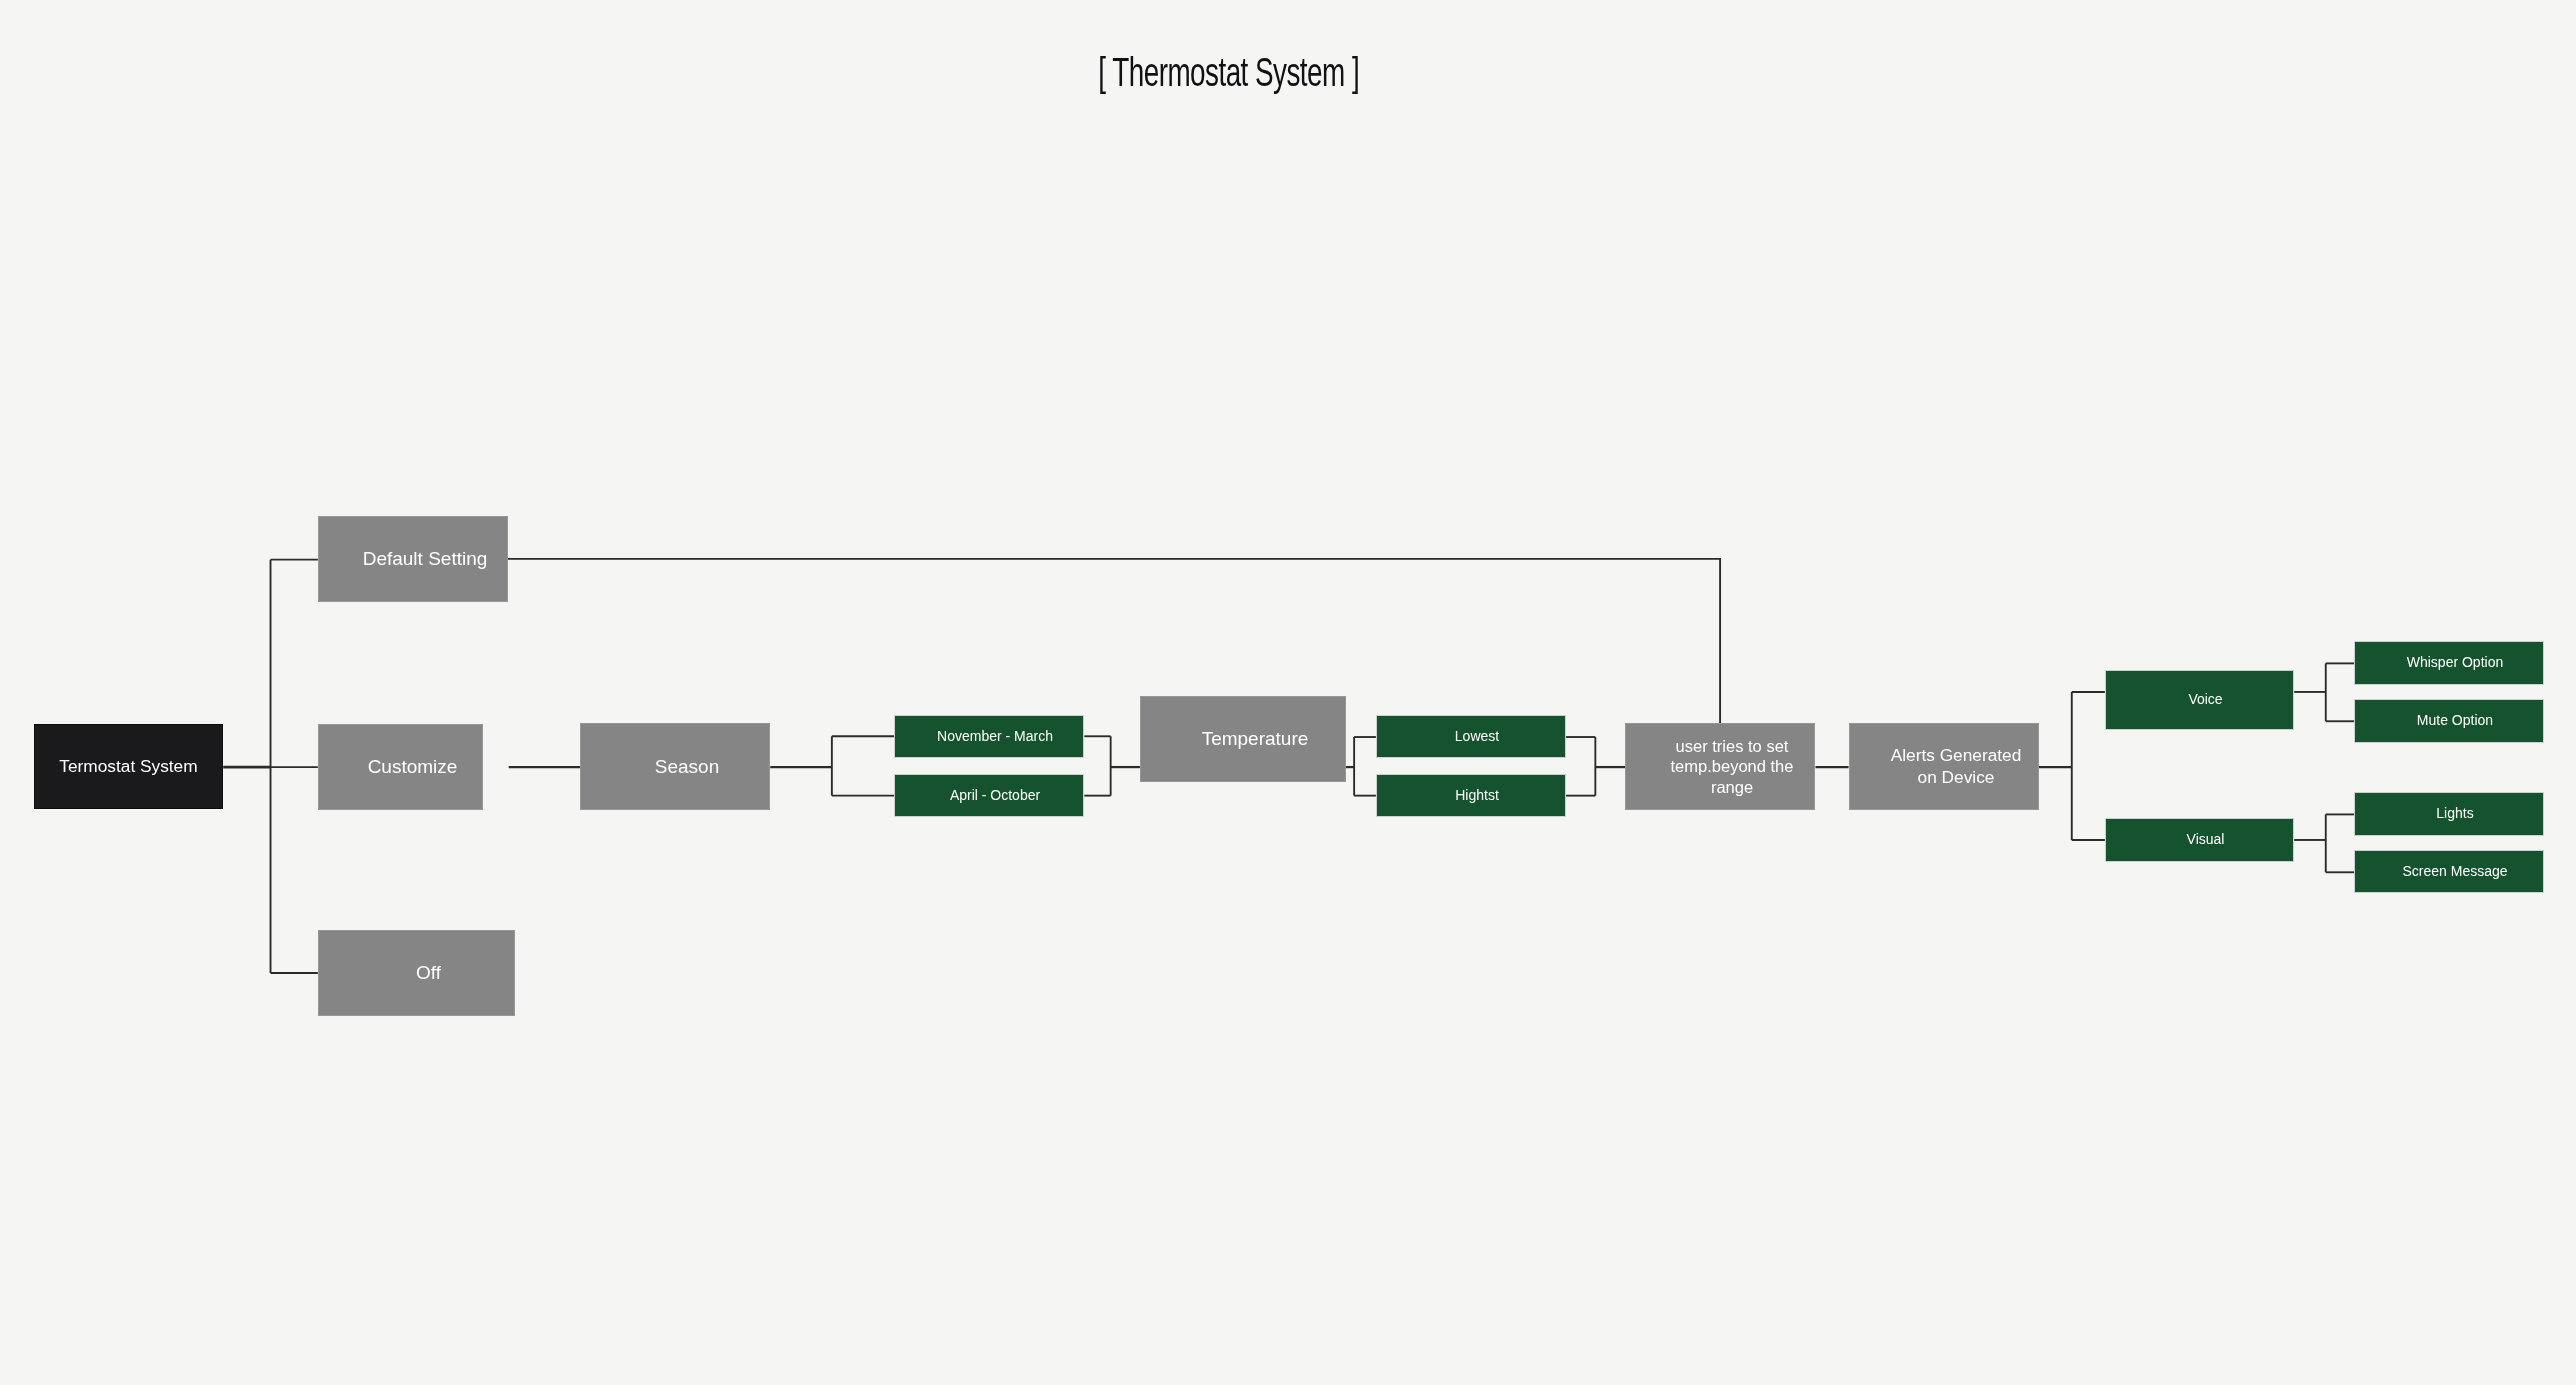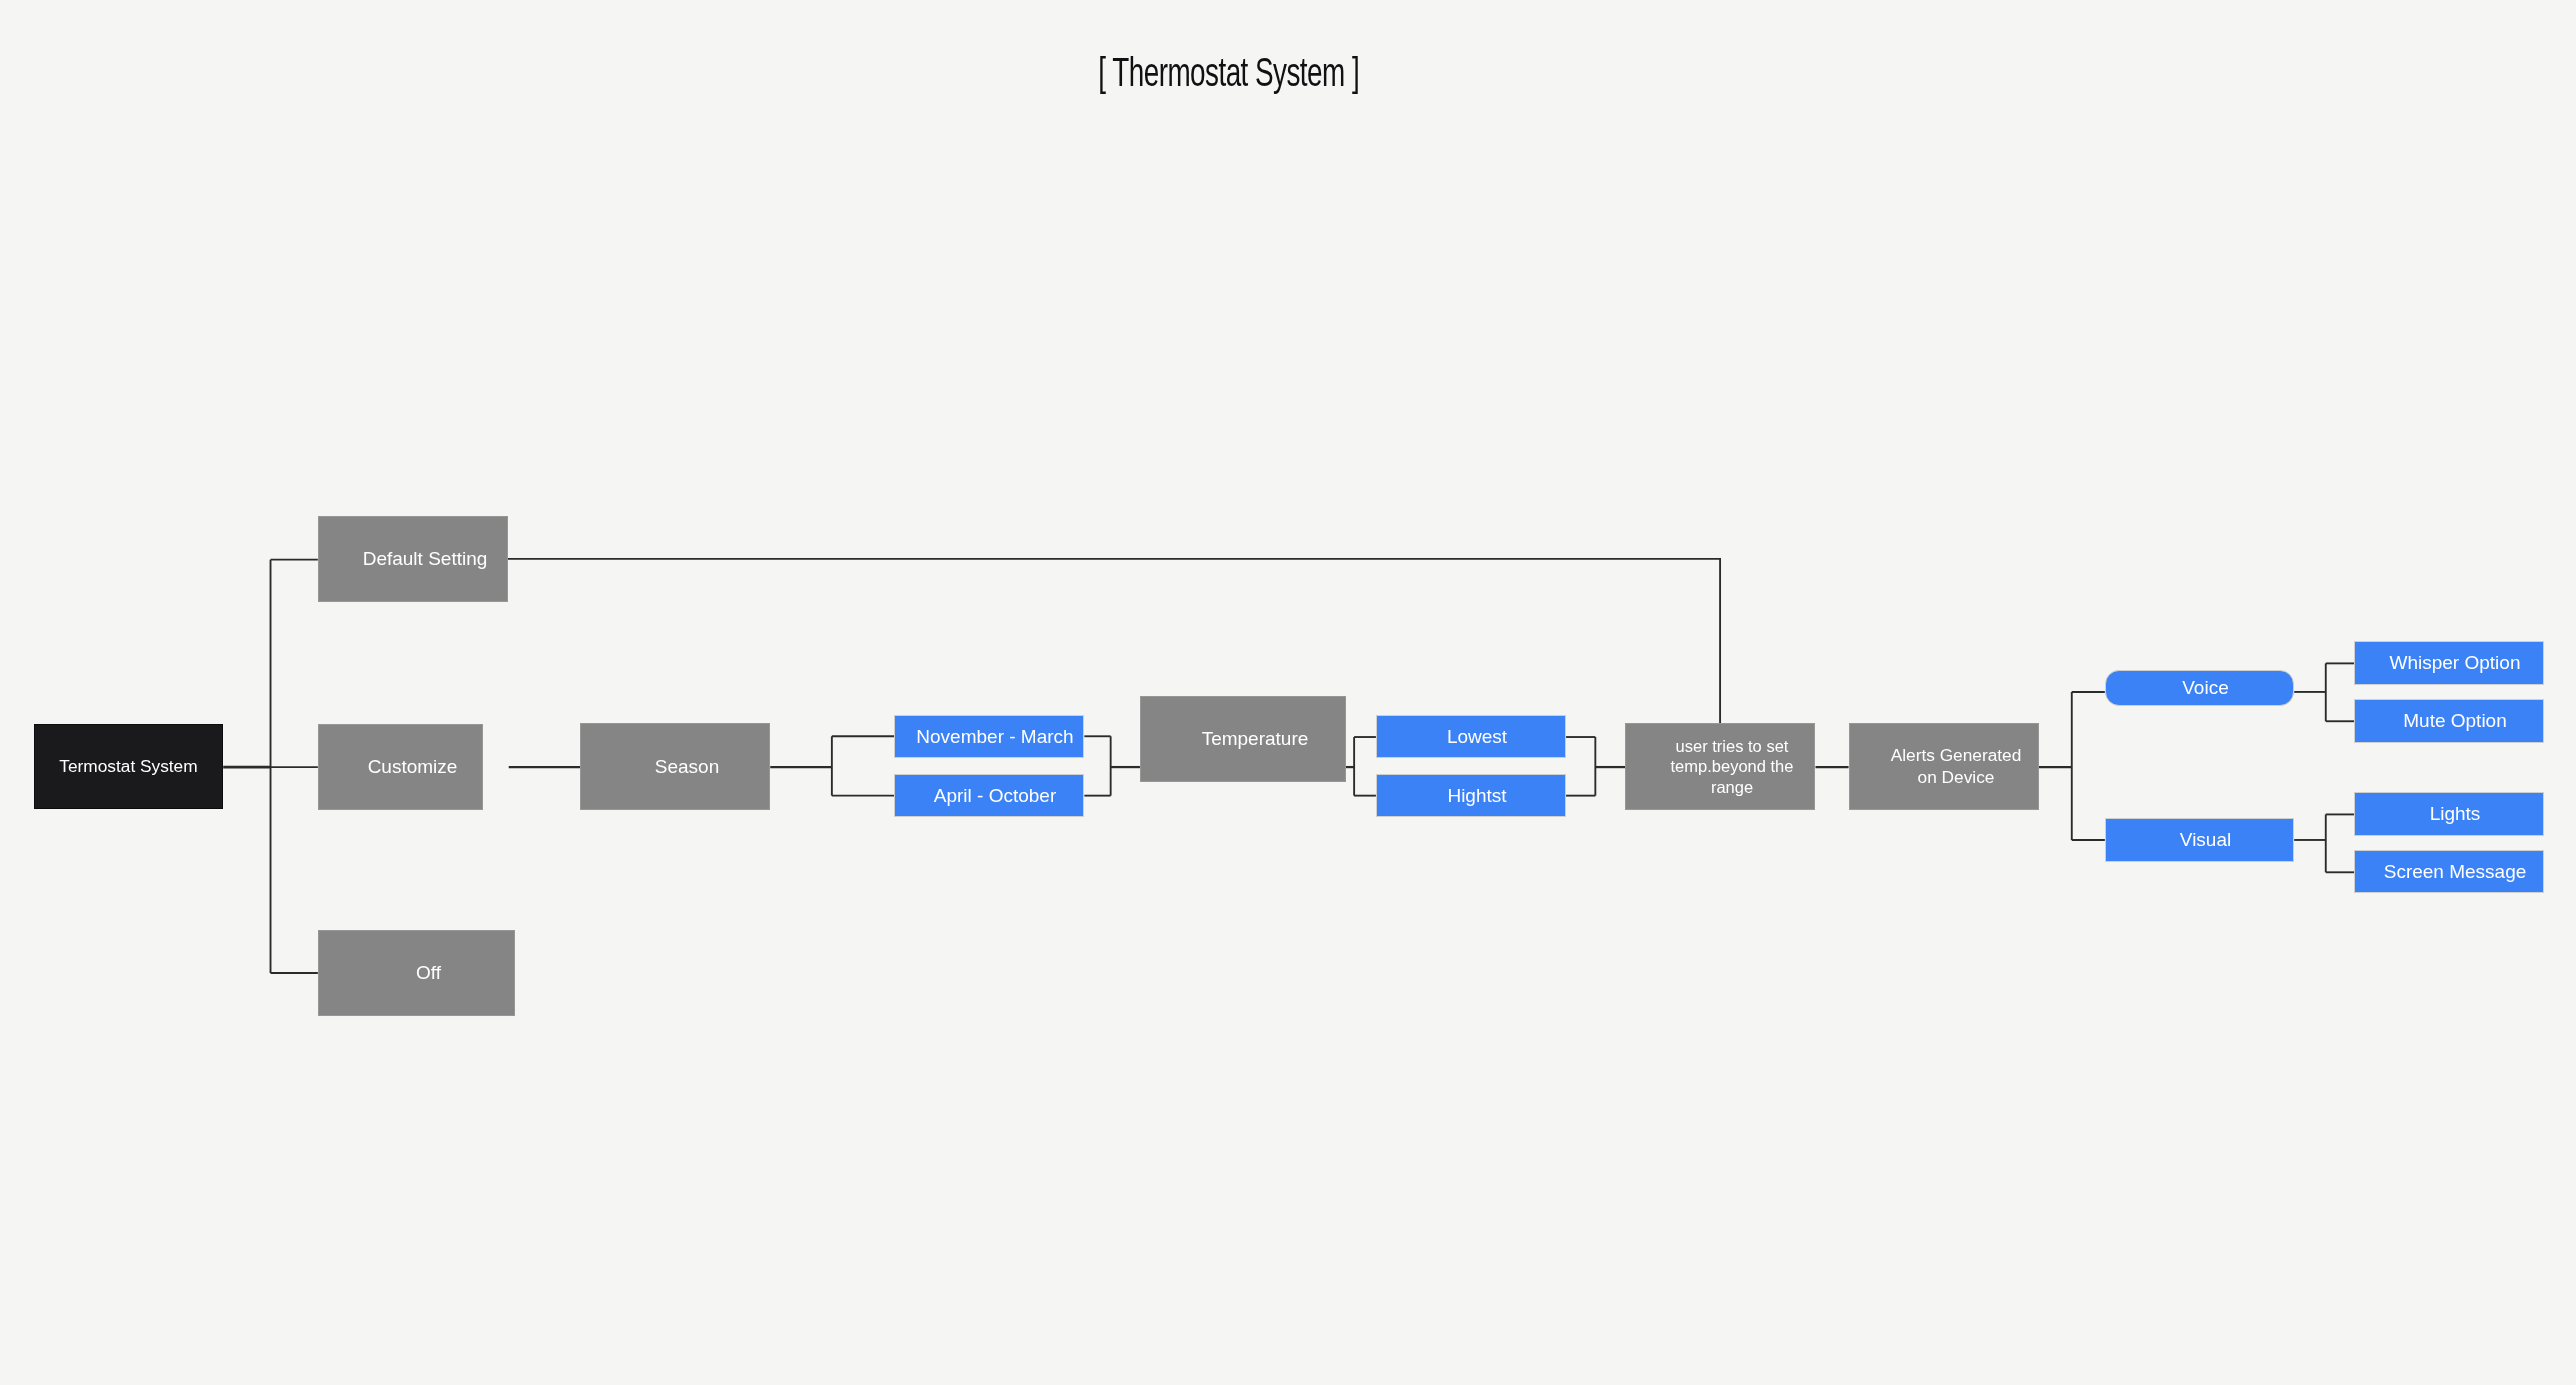--- a/index.html
+++ b/index.html
@@ -47,23 +47,23 @@
     border: 1.5px solid #0c0c0e;
     font-size: 17.3px;
   }
   .node-branch {
     background: #858585;
     border: 1.5px solid #979797;
     font-size: 19px;
     padding-left: 24px;
   }
   .node-leaf {
-    background: #3b82f6;
+    background: #14532d;
     border: 1.5px solid #cfcfcf;
-    font-size: 19px;
+    font-size: 14px;
     padding-left: 12px;
   }
   .node-small-text { font-size: 16.5px; }
   .node-med-text { font-size: 17.3px; }
   .inner-narrow { display: inline-block; max-width: 169px; }
   .inner-narrower { display: inline-block; max-width: 147px; }
 </style>
 </head>
 <body>
 
@@ -166,21 +166,21 @@
   </div>
 
   <div class="node node-branch node-small-text" style="left:1625px; top:691px; width:190px; height:87px;">
     <span class="inner-narrow">user tries to set temp.beyond the range</span>
   </div>
 
   <div class="node node-branch node-med-text" style="left:1849px; top:691px; width:190px; height:87px;">
     <span class="inner-narrower">Alerts Generated on Device</span>
   </div>
 
-  <div class="node node-leaf" style="left:2105px; top:638px; width:189px; height:36px;border-radius:14px;">
+  <div class="node node-leaf" style="left:2105px; top:638px; width:189px; height:60px;">
     <span>Voice</span>
   </div>
 
   <div class="node node-leaf" style="left:2105px; top:786px; width:189px; height:44px;">
     <span>Visual</span>
   </div>
 
   <div class="node node-leaf" style="left:2354px; top:609px; width:190px; height:44px;">
     <span>Whisper Option</span>
   </div>

